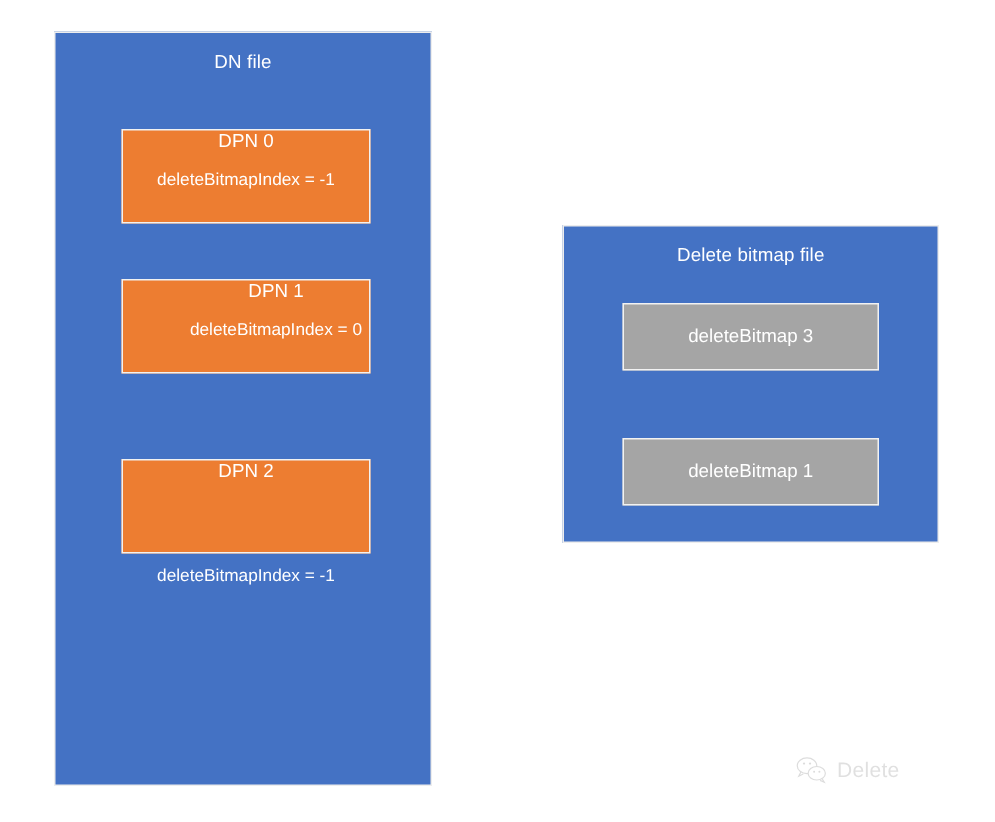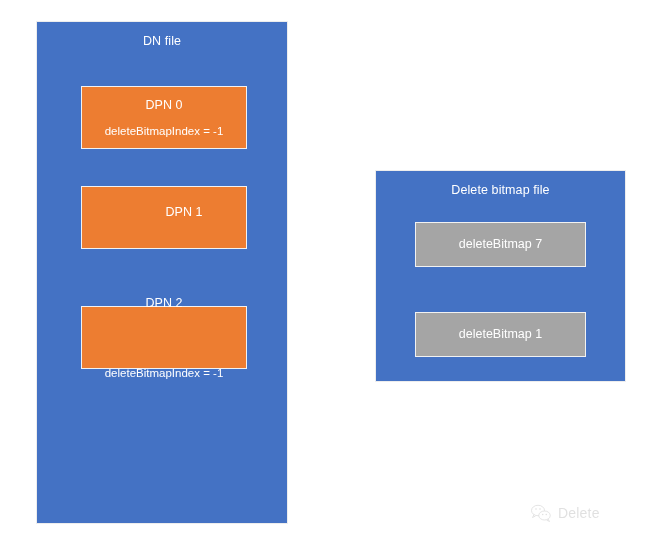--- a/index.html
+++ b/index.html
@@ -50,37 +50,36 @@
     width: 252px;
     height: 503px;
   }
   #dn-panel .panel-title { top: 12px; }
 
   #bitmap-panel {
     left: 375px;
     top: 150px;
     width: 251px;
     height: 212px;
-    margin-top: 20px;
   }
   #bitmap-panel .panel-title { top: 12px; }
 
   
   .dpn-box {
     position: absolute;
     left: 44px;
     width: 166px;
     height: 63px;
     background: #ED7D31;
     border: 1px solid #F2F2F2;
     box-sizing: border-box;
     display: flex;
     flex-direction: column;
     align-items: center;
-    justify-content: center;
+    justify-content: flex-start;
   }
   .dpn-box .line1 {
     color: #FFFFFF;
     font-size: 12.5px;
     font-weight: 400;
     line-height: 15px;
     margin-bottom: 11px;
   }
   .dpn-box .line2 {
     color: #FFFFFF;
@@ -149,34 +148,35 @@
   <div class="panel" id="dn-panel">
     <div class="panel-title">DN file</div>
 
     <div class="dpn-box dpn-0">
       <div class="line1">DPN 0</div>
       <div class="line2">deleteBitmapIndex = -1</div>
     </div>
 
     <div class="dpn-box dpn-1">
       <div class="line1">DPN 1</div>
+      <div class="line2">deleteBitmapIndex = 0</div>
     </div>
 
     <div class="dpn-box dpn-2">
       <div class="line1">DPN 2</div>
       <div class="line2">deleteBitmapIndex = -1</div>
     </div>
 
   </div>
 
   <div class="panel" id="bitmap-panel">
     <div class="panel-title">Delete bitmap file</div>
 
     <div class="bitmap-box bm-0">
-      <div class="label">deleteBitmap 7</div>
+      <div class="label">deleteBitmap 3</div>
     </div>
 
     <div class="bitmap-box bm-1">
       <div class="label">deleteBitmap 1</div>
     </div>
   </div>
 
   <div class="watermark">
     <svg class="wm-logo" viewBox="0 0 44 40">
       <g fill="none" stroke="#8f8f8f" stroke-width="1.6">

